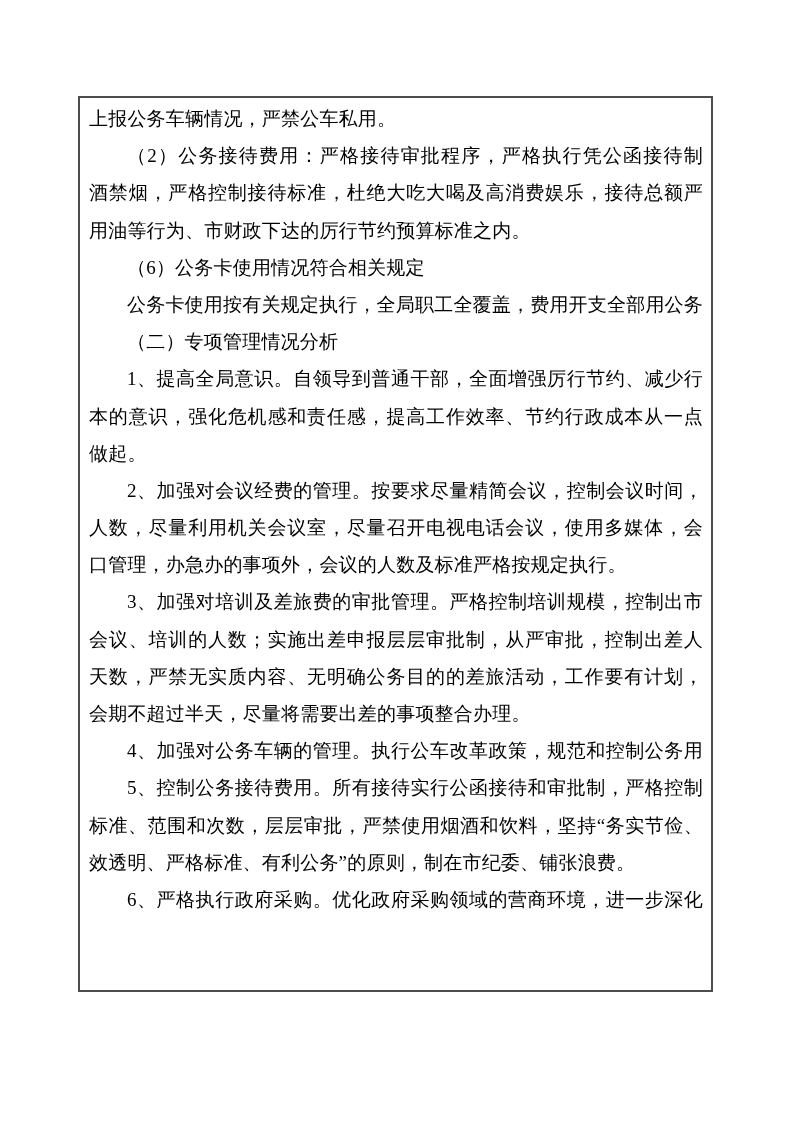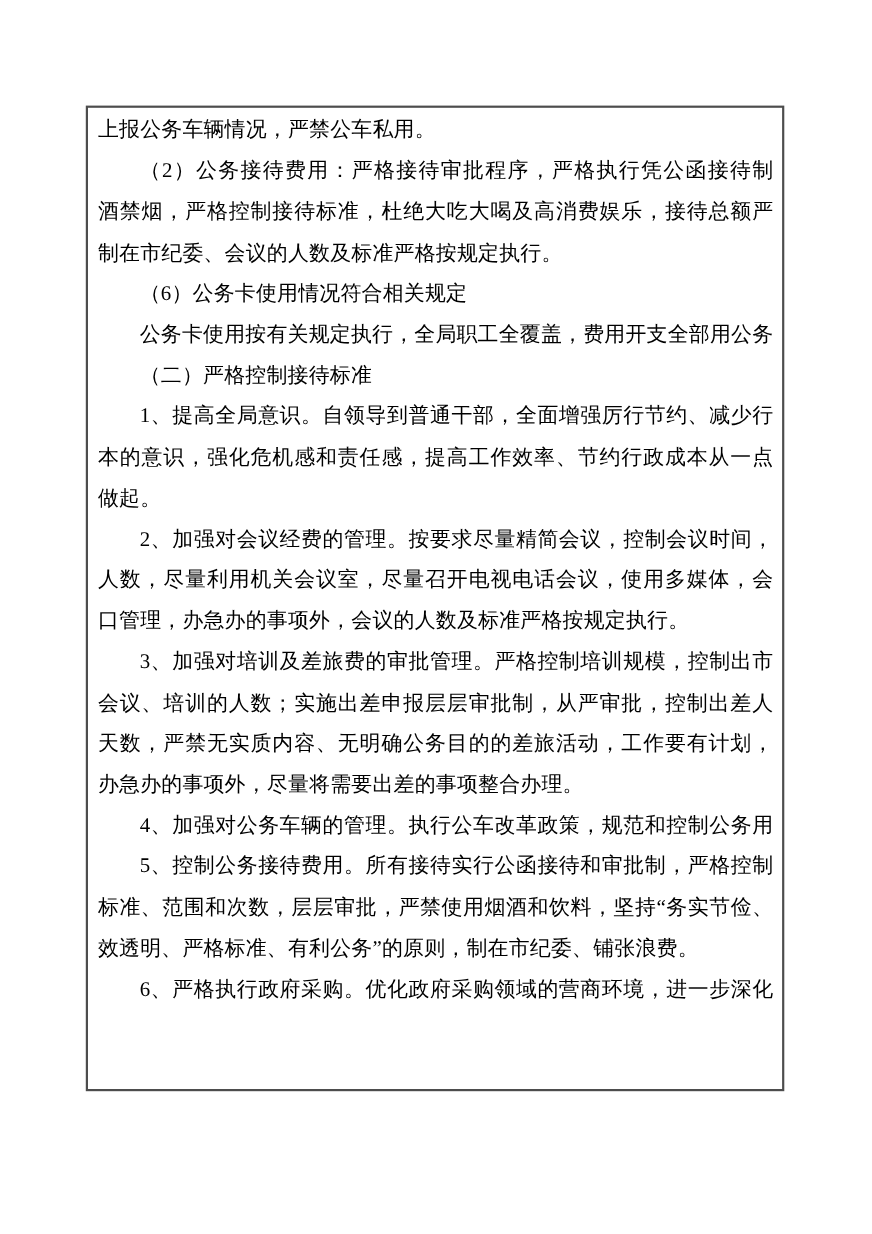--- a/index.html
+++ b/index.html
@@ -47,33 +47,33 @@
 </style>
 </head>
 <body>
 
 <div class="page" style="background: rgb(255, 255, 255); color: rgb(0, 0, 0); border-radius: 22px;">
   <div class="doc-cell" style="border-color: rgb(77, 77, 77);">
 
   <div class="line">上报公务车辆情况，严禁公车私用。</div>
       <div class="line indent stretch">（2）公务接待费用：严格接待审批程序，严格执行凭公函接待制度、禁</div>
       <div class="line stretch">酒禁烟，严格控制接待标准，杜绝大吃大喝及高消费娱乐，接待总额严格控</div>
-      <div class="line">制在市纪委、会议的人数及标准严格按规定执行。</div>
+      <div class="line">用油等行为、市财政下达的厉行节约预算标准之内。</div>
       <div class="line indent">（6）公务卡使用情况符合相关规定</div>
       <div class="line indent stretch">公务卡使用按有关规定执行，全局职工全覆盖，费用开支全部用公务卡</div>
-      <div class="line indent">（二）严格控制接待标准</div>
+      <div class="line indent">（二）专项管理情况分析</div>
       <div class="line indent stretch">1、提高全局意识。自领导到普通干部，全面增强厉行节约、减少行政成</div>
       <div class="line stretch">本的意识，强化危机感和责任感，提高工作效率、节约行政成本从一点一滴</div>
       <div class="line">做起。</div>
       <div class="line indent stretch">2、加强对会议经费的管理。按要求尽量精简会议，控制会议时间，规模、</div>
       <div class="line stretch">人数，尽量利用机关会议室，尽量召开电视电话会议，使用多媒体，会议归</div>
       <div class="line">口管理，办急办的事项外，会议的人数及标准严格按规定执行。</div>
       <div class="line indent stretch">3、加强对培训及差旅费的审批管理。严格控制培训规模，控制出市参加</div>
       <div class="line stretch">会议、培训的人数；实施出差申报层层审批制，从严审批，控制出差人数和</div>
       <div class="line stretch">天数，严禁无实质内容、无明确公务目的的差旅活动，工作要有计划，除特</div>
-      <div class="line">办急办的事项外，尽量将需要出差的事项整合办理。</div>
+      <div class="line">会期不超过半天，尽量将需要出差的事项整合办理。</div>
       <div class="line indent stretch">4、加强对公务车辆的管理。执行公车改革政策，规范和控制公务用车、</div>
       <div class="line indent stretch">5、控制公务接待费用。所有接待实行公函接待和审批制，严格控制接待</div>
       <div class="line stretch">标准、范围和次数，层层审批，严禁使用烟酒和饮料，坚持“务实节俭、高</div>
       <div class="line">效透明、严格标准、有利公务”的原则，制在市纪委、铺张浪费。</div>
       <div class="line indent stretch">6、严格执行政府采购。优化政府采购领域的营商环境，进一步深化财政</div>
     </div>
 </div>
 
 </body></html>

